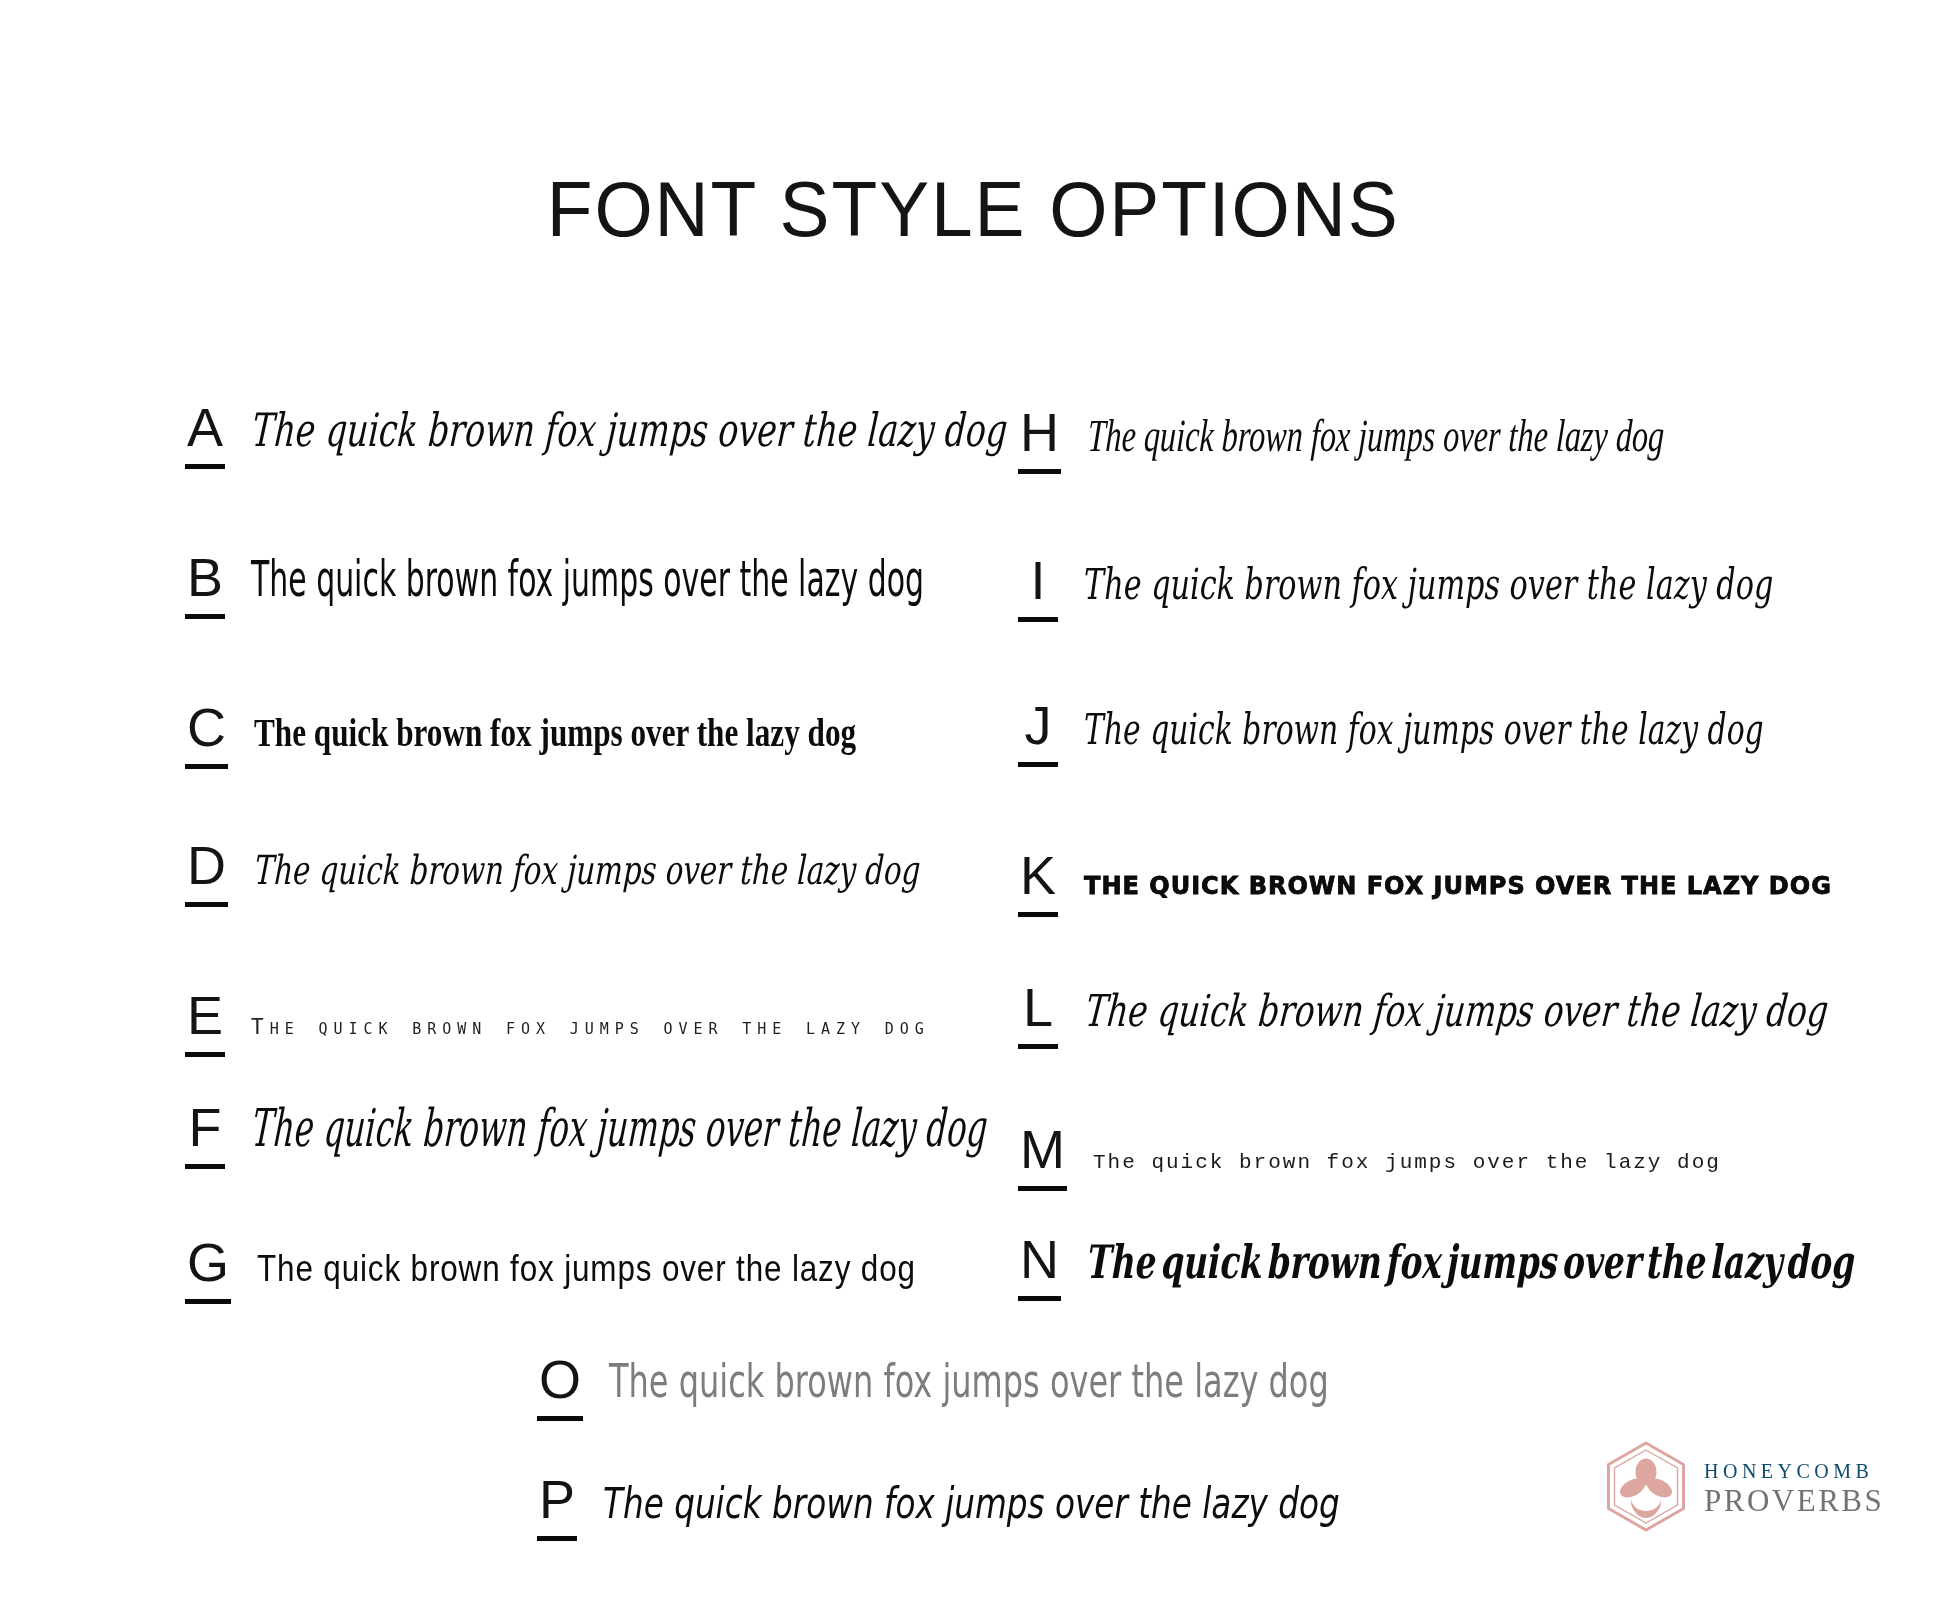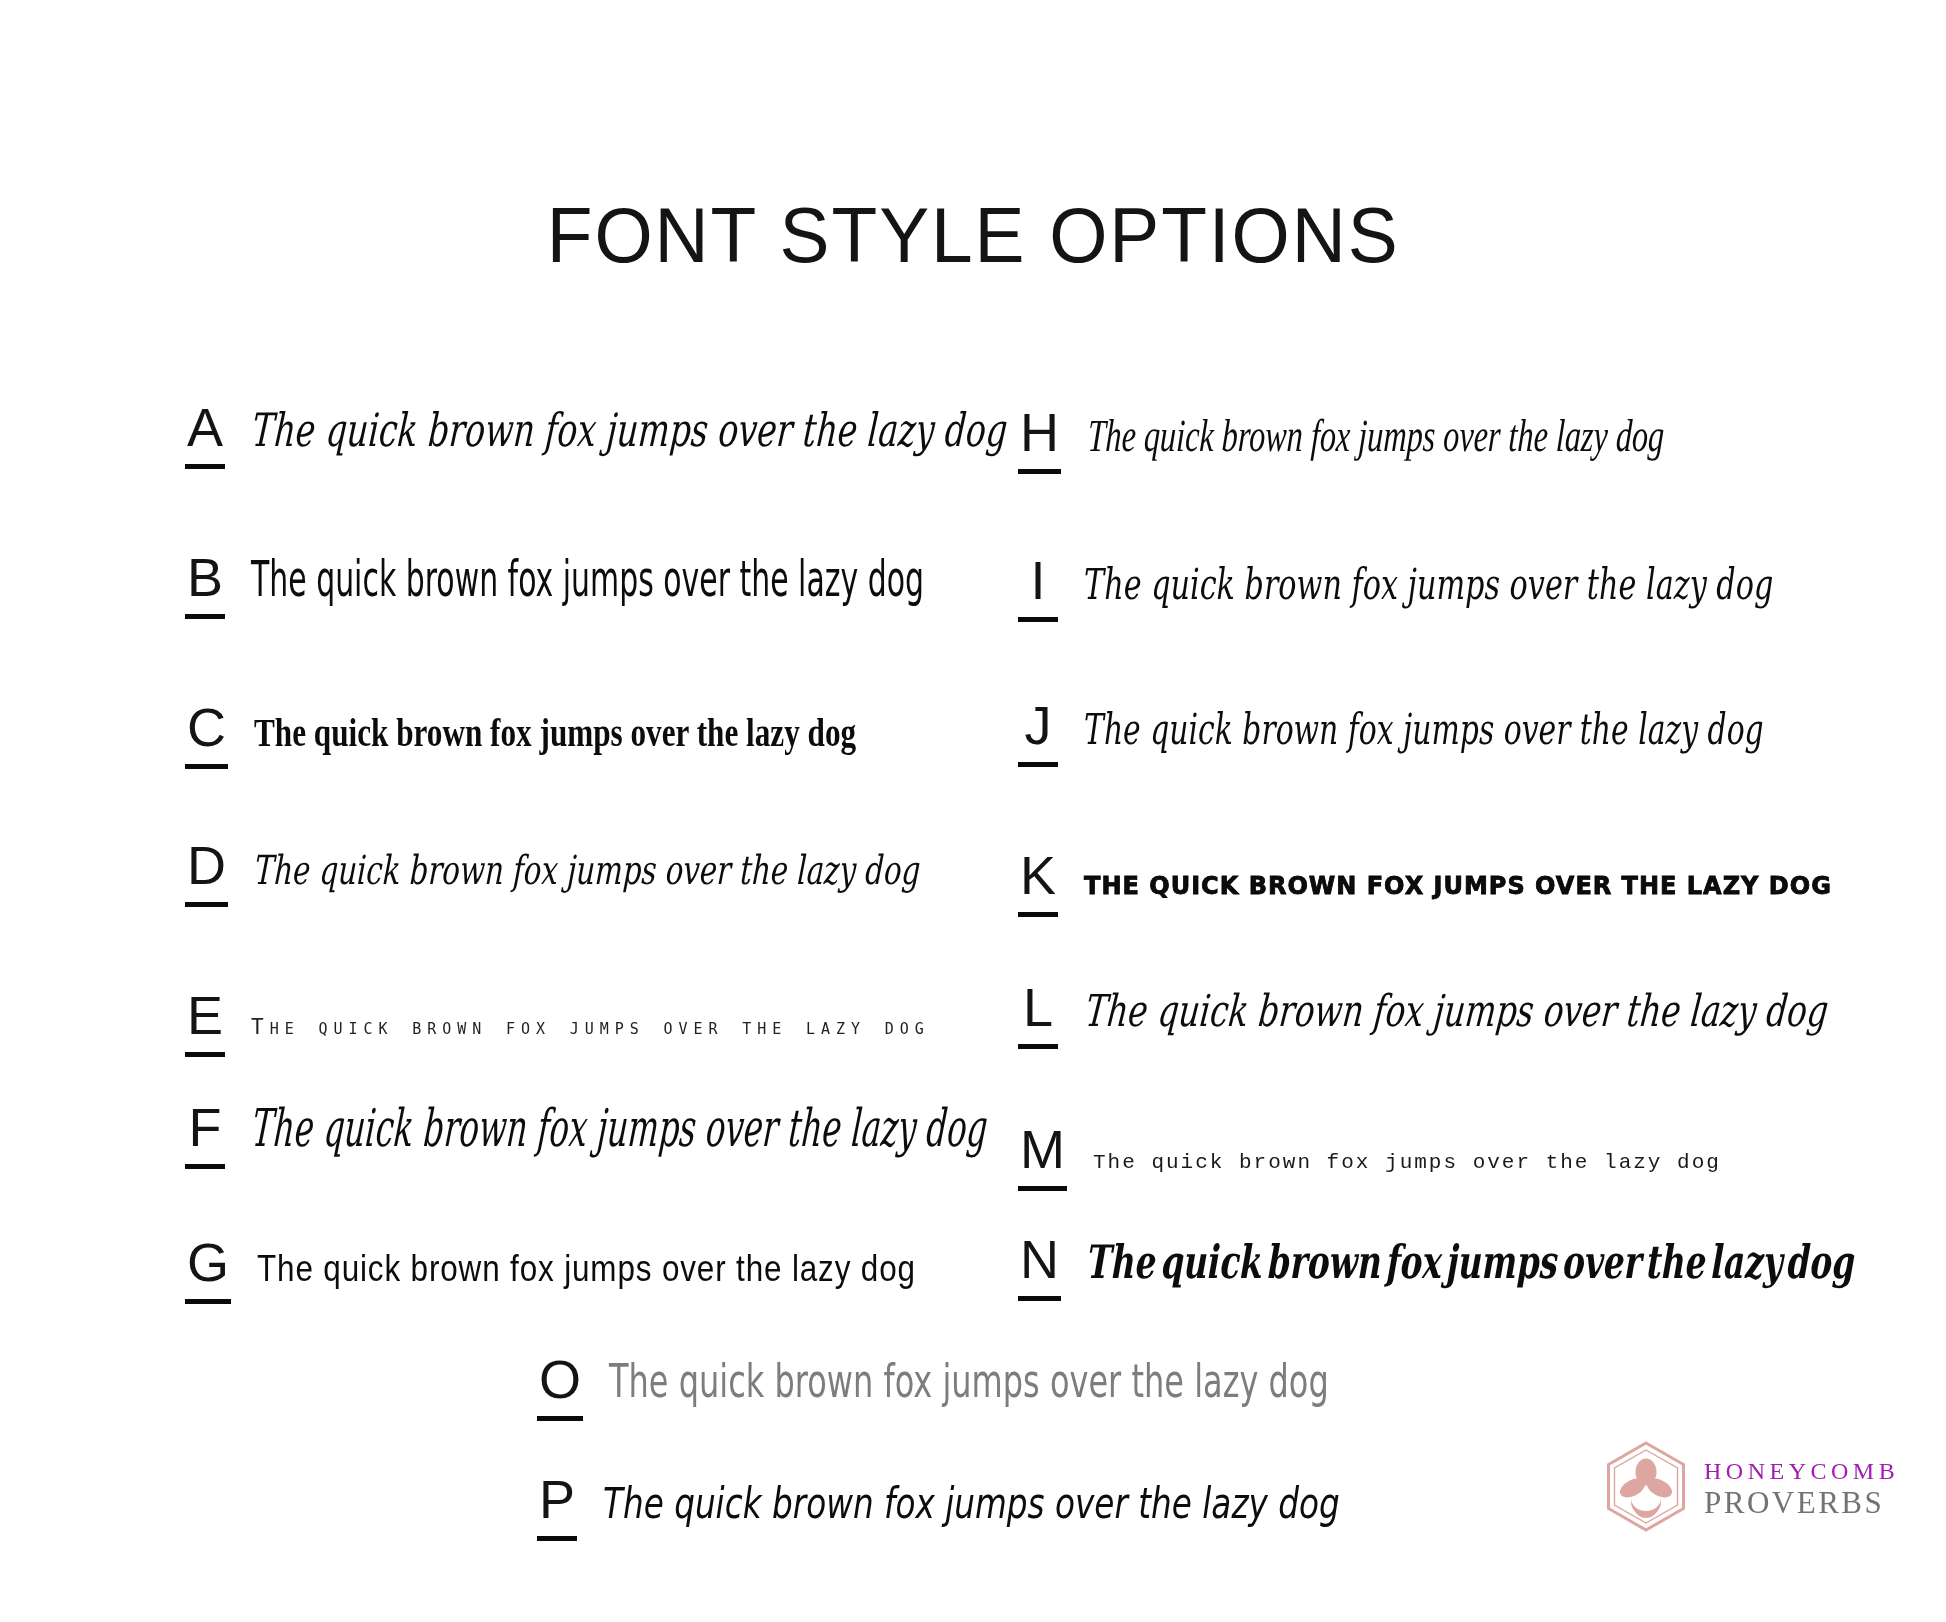--- a/index.html
+++ b/index.html
@@ -6,21 +6,21 @@
   .canvas{
     position:relative;
     width:1946px;height:1622px;
     background:#ffffff;
     overflow:hidden;
     font-family:"Liberation Sans", sans-serif;
     color:#111;
   }
   
   .title-wrap{
-    position:absolute;top:196px;left:0;width:100%;
+    position:absolute;top:170px;left:0;width:100%;
     display:flex;justify-content:center;
   }
   .title{
     font-family:"Liberation Sans", sans-serif;
     font-size:78px;line-height:1;letter-spacing:2px;
     color:#141414;white-space:nowrap;
     transform:scaleX(0.96);transform-origin:center;
   }
   
   .row{
@@ -70,21 +70,21 @@
   .pos-o{top:1352px;left:537px;} .pos-p{top:1472px;left:537px;}
 
   
   .logo{
     position:absolute;left:1602px;top:1440px;
     display:flex;align-items:center;gap:14px;
   }
   .logo-text{display:flex;flex-direction:column;line-height:1.05;}
   .logo-line1{
     font-family:"Liberation Serif", serif;
-    font-size:24px;letter-spacing:4.5px;color:#a21caf;
+    font-size:20px;letter-spacing:4.5px;color:#0c4a6e;
   }
   .logo-line2{
     font-family:"Liberation Serif", serif;
     font-size:31px;letter-spacing:2.5px;color:#737373;margin-top:3px;
   }
 </style>
 </head>
 <body>
 
 <div class="canvas">

